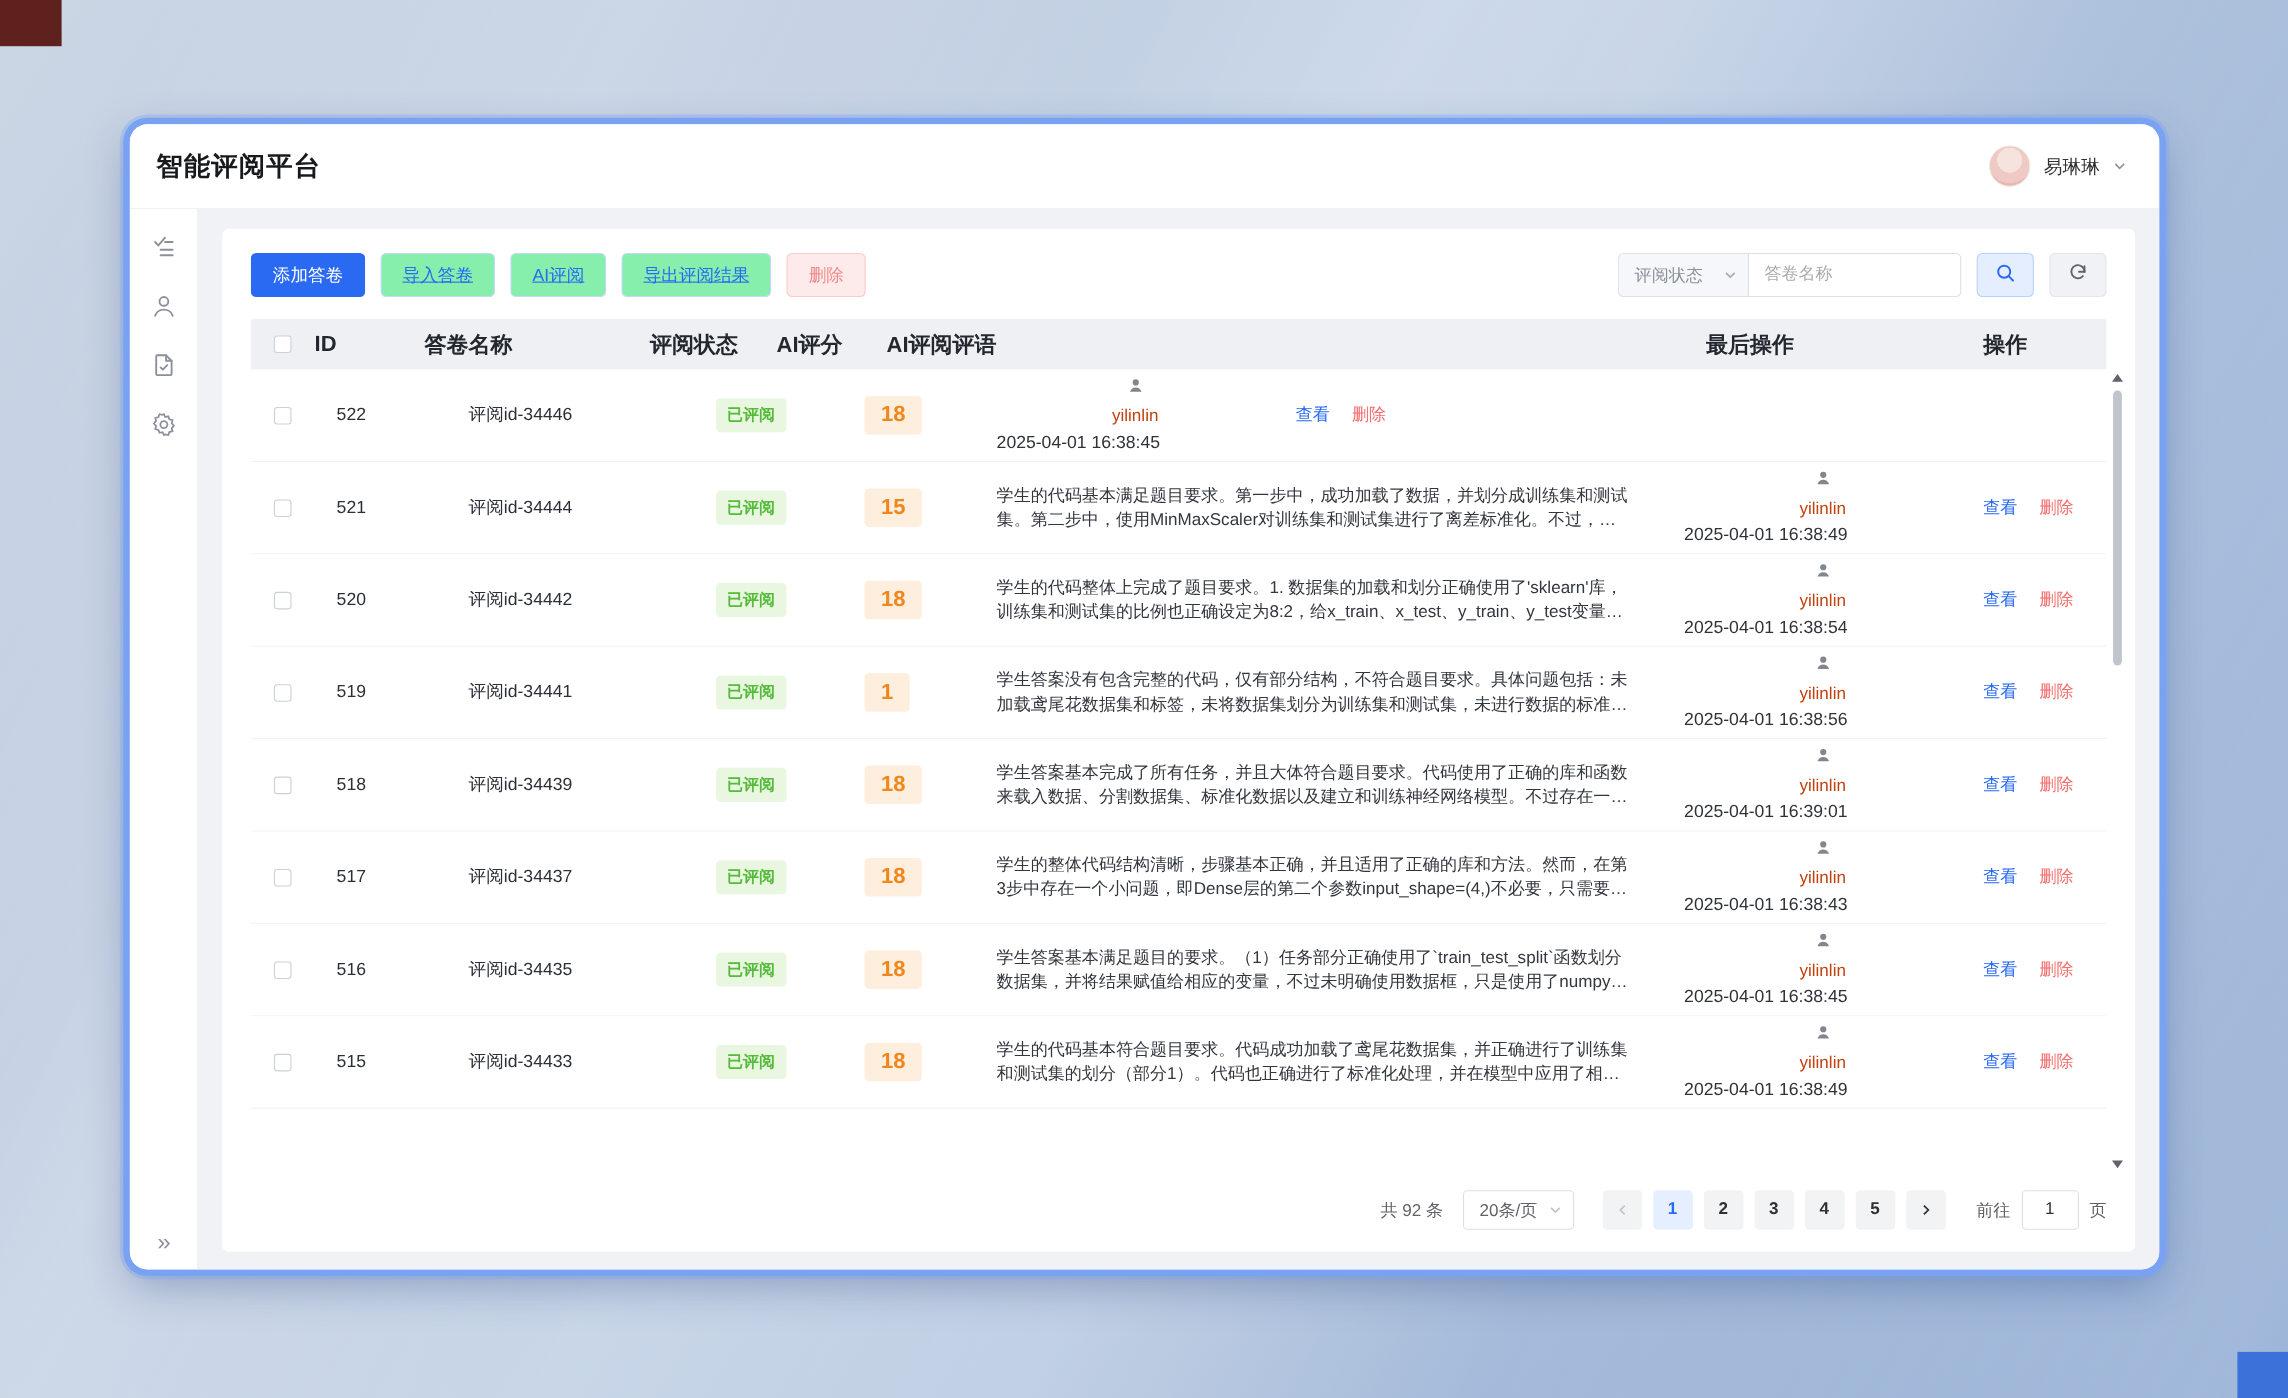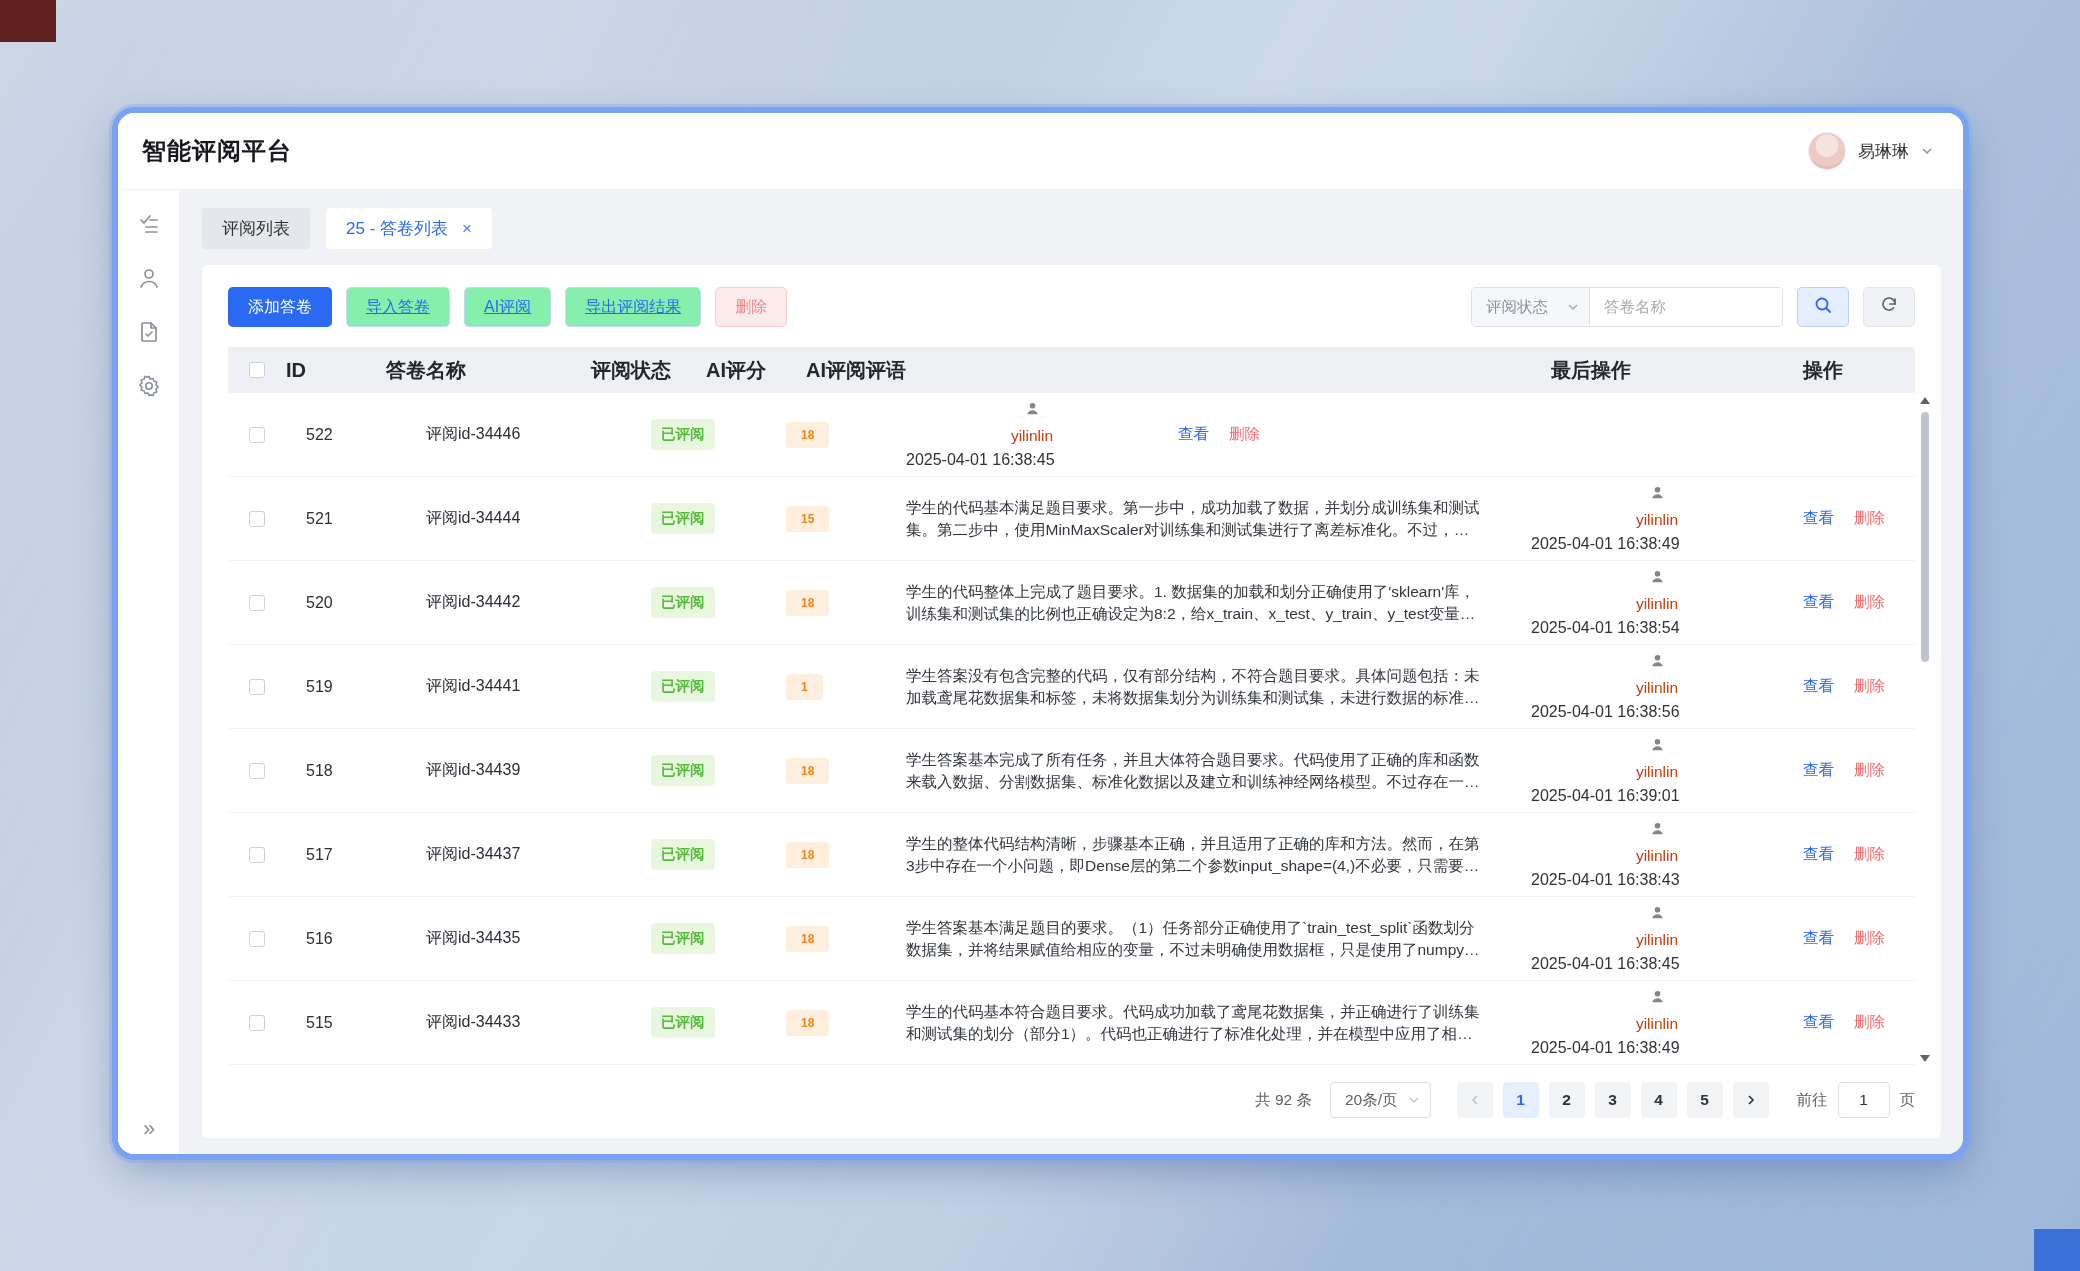--- a/index.html
+++ b/index.html
@@ -85,21 +85,21 @@
   .col-status { width:115px; flex:0 0 115px; }
   .col-score { width:100px; flex:0 0 100px; }
   .col-comment { flex:1; min-width:0; padding-right:26px; }
   .col-lastop { width:252px; flex:0 0 252px; }
   .col-action { width:112px; flex:0 0 112px; }
   .checkbox { width:16px; height:16px; border:1px solid #ccd0d9; border-radius:3px; background:#fff; cursor:pointer; }
   .cell-text { font-size:16px; color:#2b2f36; }
   .badge-status { display:inline-block; background:#e9f7e0; color:#55bb3a; font-weight:700;
     font-size:14.5px; padding:6px 10px; border-radius:4px; }
   .badge-score { display:inline-block; background:#fdeedd; color:#f0871d; font-weight:700;
-    font-size:12px; padding:6px 15px; border-radius:4px; min-width:28px; text-align:center; }
+    font-size:20px; padding:6px 15px; border-radius:4px; min-width:28px; text-align:center; }
   .comment { font-size:15.5px; color:#32363d; line-height:22px; display:-webkit-box;
     -webkit-line-clamp:2; -webkit-box-orient:vertical; overflow:hidden; }
   .lastop-user { display:flex; align-items:center; gap:7px; color:#c2410c; font-size:15.5px; margin-bottom:6px;flex-direction:column; }
   .lastop-user svg { width:15px; height:15px; color:#82878f; }
   .lastop-time { font-size:16px; color:#2f3338; }
   .link { font-size:15.5px; cursor:pointer; }
   .link.view { color:#2a6af2; margin-right:20px; }
   .link.del { color:#f56c6c; }
 
   
@@ -184,29 +184,20 @@
             </svg>
         </span>
       </div>
       <div class="collapse-btn">
         <span>»</span>
       </div>
     </div>
 
     <div class="content">
 
-      <div class="tabbar">
-        <div class="tab inactive">
-          <span>评阅列表</span>
-        </div>
-        <div class="tab active">
-          <span>25 - 答卷列表</span>
-          <span class="tab-close">×</span>
-        </div>
-      </div>
 
       <div class="card">
 
         <div class="toolbar">
           <button class="btn btn-primary">添加答卷</button>
           <button class="btn btn-soft">导入答卷</button>
           <button class="btn btn-soft">AI评阅</button>
           <button class="btn btn-soft">导出评阅结果</button>
           <button class="btn btn-danger">删除</button>
 

